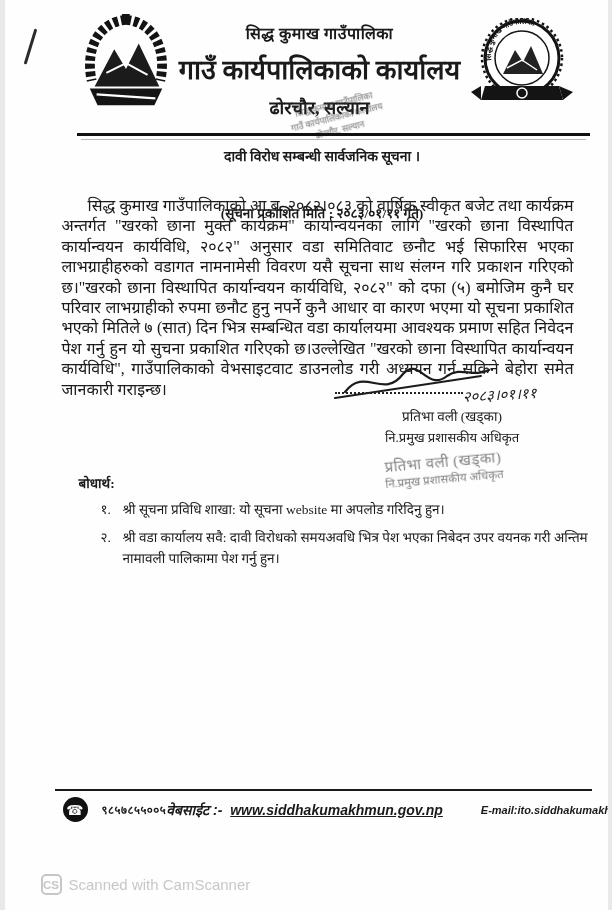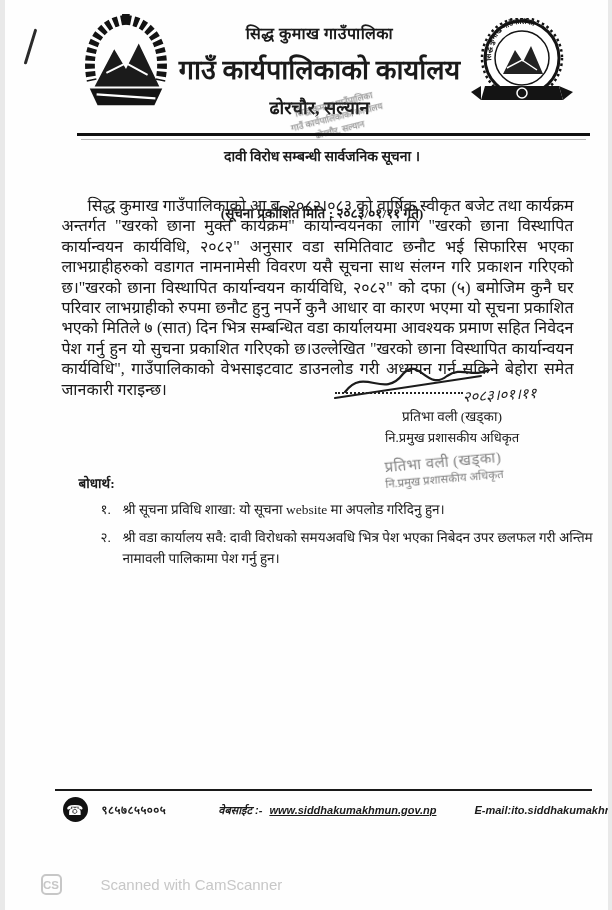--- a/index.html
+++ b/index.html
@@ -58,30 +58,30 @@
 
   
   .footer { position:absolute; left:50px; top:789px; width:537px;
     border-top:2px solid #1a1a1a; padding-top:6px;
     display:flex; align-items:center;
     font-family:"Liberation Sans","DejaVu Sans",sans-serif; }
   .phone-wrap { display:flex; align-items:center; margin-left:8px; }
   .phone-icon { width:25px; height:25px; border-radius:50%; background:#111; color:#fff;
     font-size:14px; display:flex; align-items:center; justify-content:center; }
   .phone-num { margin-left:14px; font-size:11.5px; font-weight:bold; letter-spacing:.5px; }
-  .web-wrap { margin-left:52px; font-size:11px; font-style:italic; font-weight:bold; white-space:nowrap; }
+  .web-wrap { font-size:14px; font-style:italic; font-weight:bold; white-space:nowrap; }
   .web-url { text-decoration:underline; margin-left:4px; }
   .email { margin-left:38px; font-size:11px; font-style:italic; font-weight:bold; white-space:nowrap; }
 
   
   .watermark { position:absolute; left:8px; top:874px; display:flex; align-items:center; gap:7px;
     color:#c7c7c7; font-family:"Liberation Sans","DejaVu Sans",sans-serif;padding-left:28px; }
   .cs-badge { width:21px; height:21px; border:2px solid #c7c7c7; border-radius:5px;
     font-size:11.5px; font-weight:bold; display:flex; align-items:center; justify-content:center; }
-  .wm-text { font-size:15px;margin-left:32px; }
+  .wm-text { font-size:15px; }
 </style>
 </head>
 <body>
 
 <div class="page">
 
   <div class="pen-mark"></div>
 
   <svg class="emblem-left" width="98" height="104" viewBox="0 0 100 106">
     <path d="M50,8 C22,10 8,38 15,70" fill="none" stroke="#141414" stroke-width="10" stroke-dasharray="5 3"></path>
@@ -149,21 +149,21 @@
   </div>
 
   <div class="cc">
     <div class="cc-head">बोधार्थ:</div>
     <div class="cc-item">
       <span class="cc-num">१.</span>
       <span class="cc-text">श्री सूचना प्रविधि शाखा: यो सूचना website मा अपलोड गरिदिनु हुन।</span>
     </div>
     <div class="cc-item">
       <span class="cc-num">२.</span>
-      <span class="cc-text">श्री वडा कार्यालय सवै: दावी विरोधको समयअवधि भित्र पेश भएका निबेदन उपर छलफल गरी अन्तिम नामावली पालिकामा पेश गर्नु हुन।</span>
+      <span class="cc-text">श्री वडा कार्यालय सवै: दावी विरोधको समयअवधि भित्र पेश भएका निबेदन उपर वयनक गरी अन्तिम नामावली पालिकामा पेश गर्नु हुन।</span>
     </div>
   </div>
 
   <div class="footer">
     <div class="phone-wrap">
       <span class="phone-icon">☎</span>
       <span class="phone-num">९८५७८५५००५</span>
     </div>
     <div class="web-wrap">
       <span>वेबसाईट :-</span>

